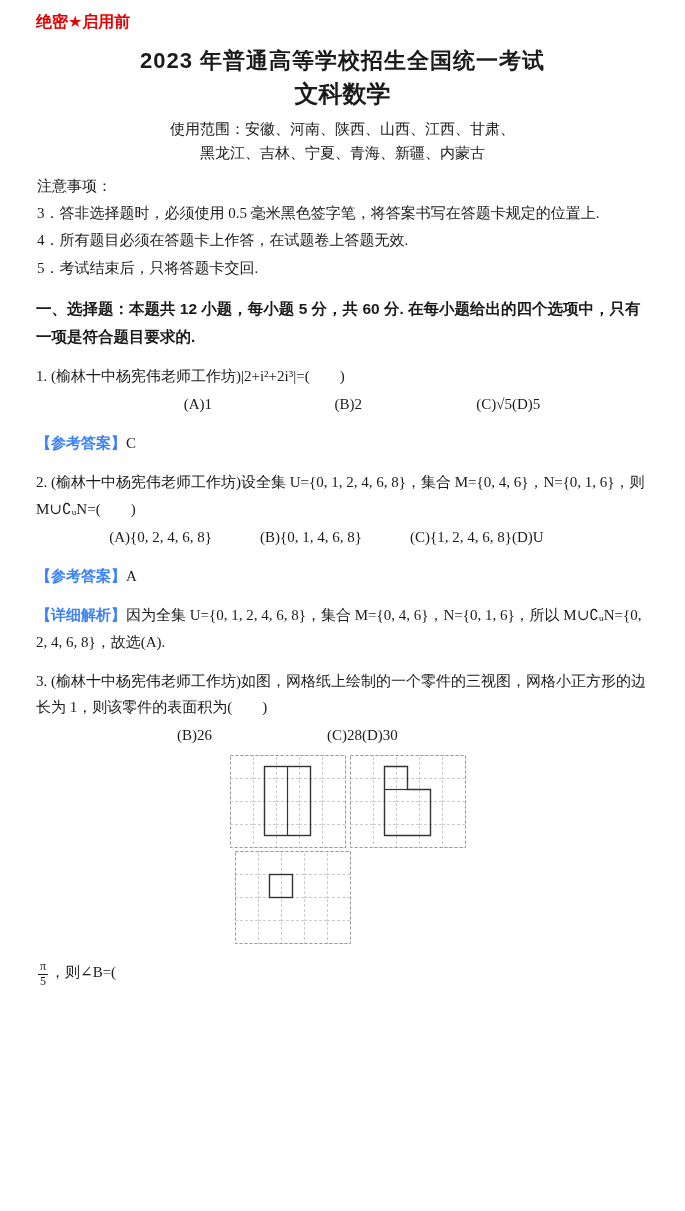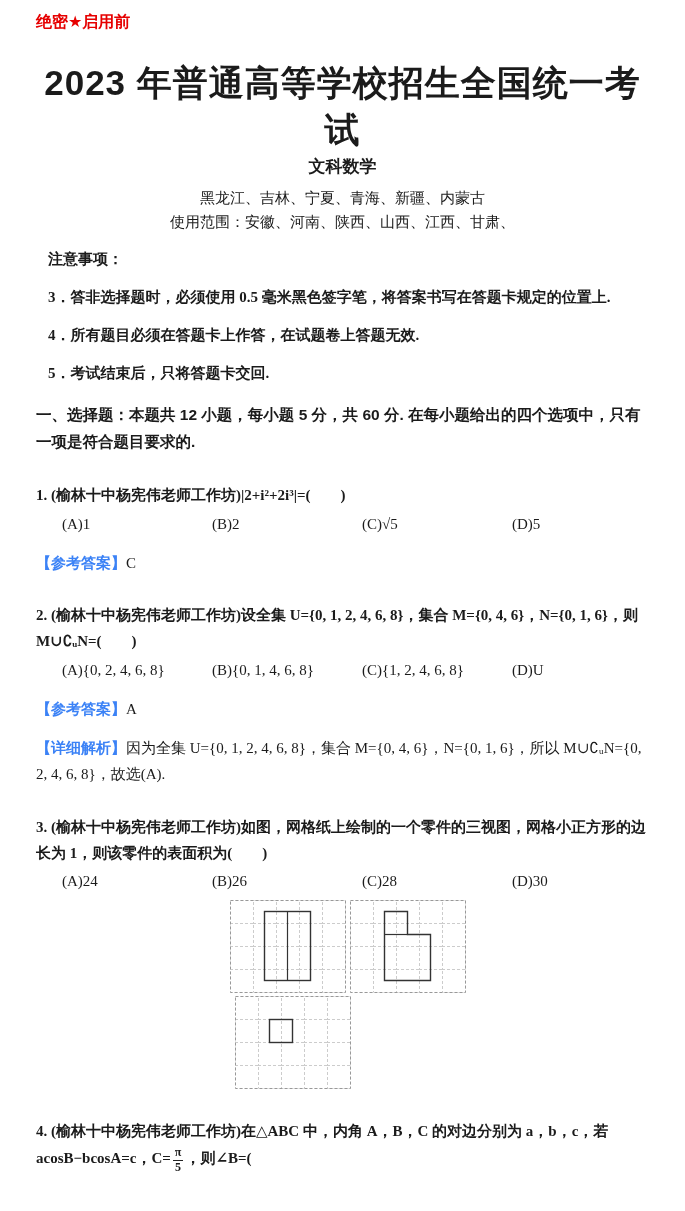--- a/index.html
+++ b/index.html
@@ -2,52 +2,52 @@
 <html><head>
 <meta charset="utf-8">
 <style>
   html,body{margin:0;padding:0;background:#ffffff;}
   body{width:685px;height:1211px;overflow:hidden;color:#1b1b1b;
        font-family:"Liberation Serif","DejaVu Serif",serif;font-size:15px;}
   .page{padding:8px 36px 0 36px;line-height:1.75;}
   .classified{font-family:"Liberation Sans","DejaVu Sans",sans-serif;
        font-weight:bold;color:#e60000;font-size:16px;}
   .title{font-family:"Liberation Sans","DejaVu Sans",sans-serif;font-weight:bold;
-       font-size:35px;text-align:center;margin:23px 0 0;line-height:1.35;letter-spacing:1px;}
+       font-size:22px;text-align:center;margin:10px 0 0;line-height:1.35;letter-spacing:1px;}
   .subtitle{font-family:"Liberation Sans","DejaVu Sans",sans-serif;font-weight:bold;
-       font-size:17px;text-align:center;margin:2px 0 8px;line-height:1.3;}
+       font-size:24px;text-align:center;margin:2px 0 8px;line-height:1.3;}
   .scope{text-align:center;font-size:15px;line-height:1.6;margin:0;}
   .notes{margin-top:8px;}
-  .note-line{margin:12px;font-weight:bold;}
+  .note-line{margin:1px;}
   .section-heading{font-family:"Liberation Sans","DejaVu Sans",sans-serif;font-weight:bold;
        font-size:15.5px;margin:14px 0 4px;line-height:1.8;}
-  .stem{margin-top:26px;font-weight:bold;}
-  .opts{display:flex;padding-left:26px;margin:2px 0 6px;}
+  .stem{margin-top:12px;}
+  .opts{display:flex;padding-left:26px;margin:2px 0 6px;text-align:right;}
   .opt{flex:0 0 150px;}
   .opt:last-child{flex:0 0 auto;}
   .ansline{margin:13px 0;}
   .red{color:#3b82f6;font-weight:bold;}
   .figure{position:relative;height:192px;margin:6px 0 2px;}
   .figure svg{position:absolute;}
   .frac{display:inline-flex;flex-direction:column;align-items:center;vertical-align:middle;
        font-size:12px;line-height:1.15;margin:0 2px;transform:translateY(1px);}
   .frac .num{border-bottom:1px solid #222;padding:0 2px;}
 </style>
 </head>
 <body>
 
 <div class="page">
 
   <div class="classified">绝密★启用前</div>
 
   <div class="title">2023 年普通高等学校招生全国统一考试</div>
   <div class="subtitle">文科数学</div>
 
+  <div class="scope">使用范围：安徽、河南、陕西、山西、江西、甘肃、</div>
   <div class="scope">黑龙江、吉林、宁夏、青海、新疆、内蒙古</div>
-  <div class="scope">使用范围：安徽、河南、陕西、山西、江西、甘肃、</div>
 
   <div class="notes">
     <div class="note-line">注意事项：</div>
     <div class="note-line">3．答非选择题时，必须使用 0.5 毫米黑色签字笔，将答案书写在答题卡规定的位置上.</div>
     <div class="note-line">4．所有题目必须在答题卡上作答，在试题卷上答题无效.</div>
     <div class="note-line">5．考试结束后，只将答题卡交回.</div>
   </div>
 
   <div class="section-heading">一、选择题：本题共 12 小题，每小题 5 分，共 60 分. 在每小题给出的四个选项中，只有一项是符合题目要求的.</div>
 
@@ -76,21 +76,20 @@
       <span class="red">【参考答案】</span><span>A</span>
     </div>
     <div class="ansline">
       <span class="red">【详细解析】</span><span>因为全集 U={0, 1, 2, 4, 6, 8}，集合 M={0, 4, 6}，N={0, 1, 6}，所以 M∪∁ᵤN={0, 2, 4, 6, 8}，故选(A).</span>
     </div>
   </div>
 
   <div>
     <div class="stem">3. (榆林十中杨宪伟老师工作坊)如图，网格纸上绘制的一个零件的三视图，网格小正方形的边长为 1，则该零件的表面积为(　　)</div>
     <div class="opts">
-      <span class="opt">(A)24</span>
       <span class="opt">(B)26</span>
       <span class="opt">(C)28</span>
       <span class="opt">(D)30</span>
     </div>
 
     <div class="figure">
 
       <svg width="116" height="93" style="left:194px;top:0;">
         <defs>
           <pattern id="gp1" width="23" height="23" patternUnits="userSpaceOnUse">
@@ -121,20 +120,20 @@
         </defs>
         <rect x="0.5" y="0.5" width="115" height="92" fill="url(#gp3)" stroke="#999" stroke-width="1" stroke-dasharray="3,2"></rect>
         <rect x="34.5" y="23.5" width="23" height="23" fill="none" stroke="#333" stroke-width="1.4"></rect>
       </svg>
     </div>
 
   </div>
 
   <div>
     <div class="stem">
-      <span>4. (榆林十中杨宪伟老师工作坊)在△ABC 中，内角 A，B，C 的对边分别为 a，b，c，若 acosB−bcosA=c，C=</span><span class="frac">
+      <span class="frac">
           <span class="num">π</span>
           <span class="den">5</span>
         </span><span>，则∠B=(</span>
     </div>
   </div>
 
 </div>
 
 </body></html>

